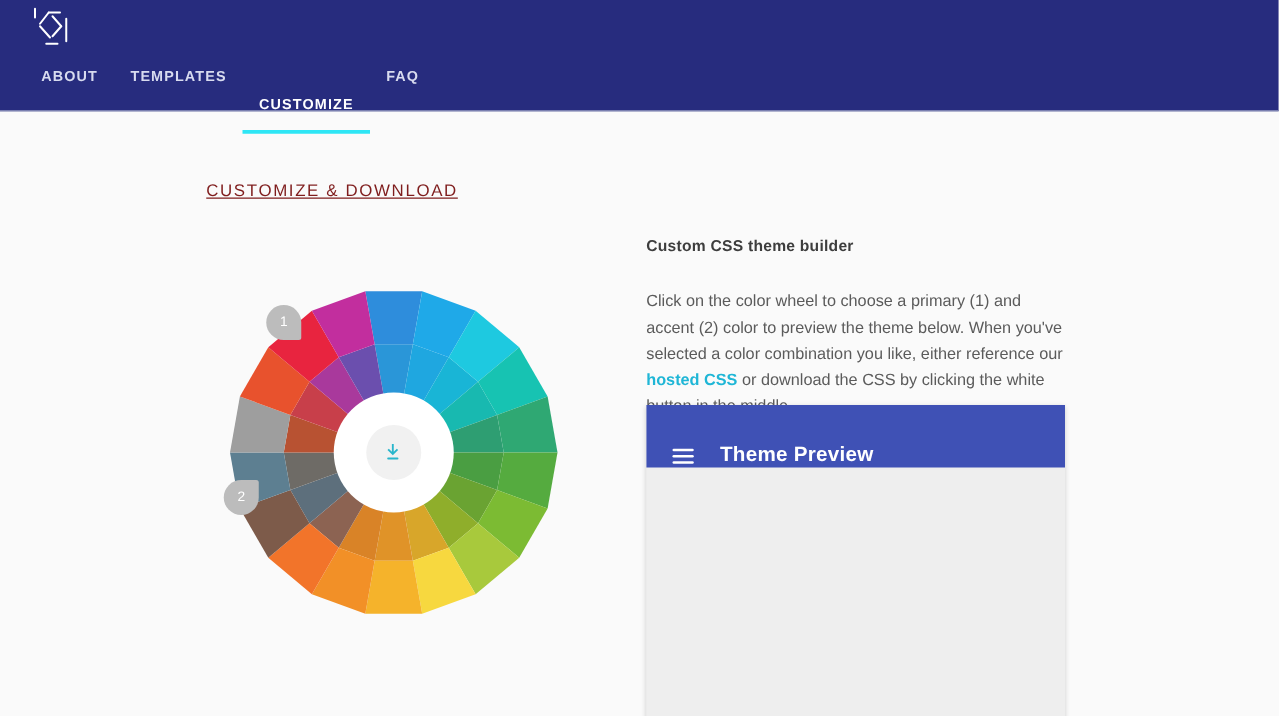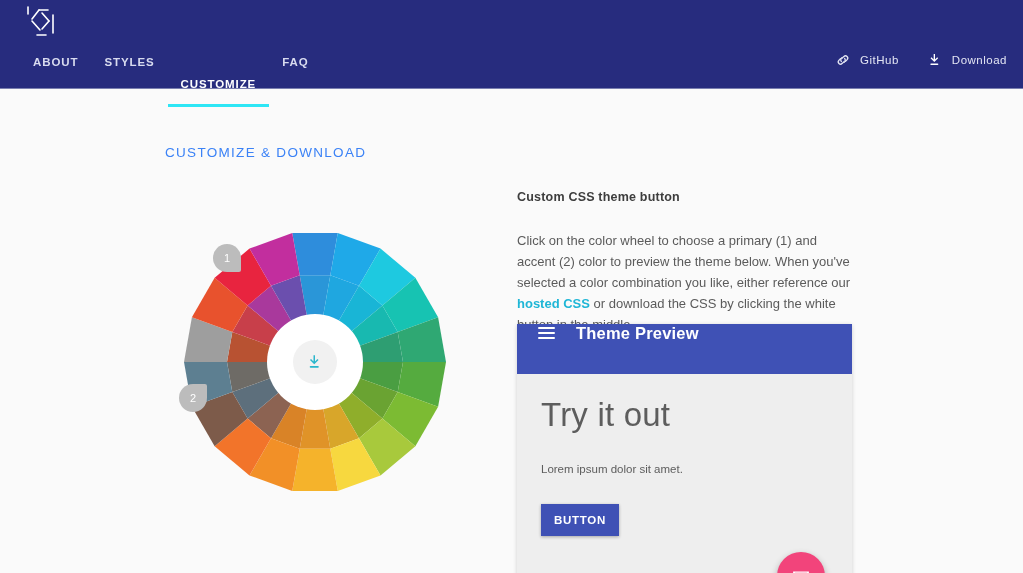--- a/index.html
+++ b/index.html
@@ -65,21 +65,22 @@
     text-decoration: none;
   }
   .nav-action svg { display: block; }
 
   
   .page-title {
     position: absolute;
     left: 165px; top: 145px;
     font-size: 13.5px;
     letter-spacing: 1.3px;
-    color: #3b82f6;
+    color: #7f1d1d;
+    text-decoration: underline;
   }
 
   
   .wheel-area {
     position: absolute;
     left: 180px; top: 218px;
     width: 310px; height: 300px;
   }
   .wheel-svg { display: block; }
   .center-btn {
@@ -139,21 +140,21 @@
     left: 517px; top: 324px;
     width: 335px; height: 260px;
     background: #eeeeee;
     box-shadow: 0 1px 4px rgba(0,0,0,.18);
     overflow: hidden;
   }
   .preview-appbar {
     height: 50px;
     background: #3f51b5;
     display: flex;
-    align-items: flex-start;
+    align-items: flex-end;
     padding-left: 21px;
     gap: 21px;
   }
   .hamburger { width: 17px; }
   .hamburger i {
     display: block;
     height: 2px;
     background: #fff;
     margin: 3px 0;
     border-radius: 1px;
@@ -218,47 +219,25 @@
         <line x1="20" y1="10" x2="27" y2="18"></line>
         <line x1="27" y1="18" x2="20" y2="26"></line>
         <line x1="31" y1="12" x2="31" y2="30"></line>
         <line x1="15" y1="32" x2="24" y2="32"></line>
       </g>
     </svg>
   </div>
 
   <nav class="nav-links">
     <a class="nav-link" href="#">ABOUT</a>
-    <a class="nav-link" href="#">STYLES</a>
+    <a class="nav-link" href="#">TEMPLATES</a>
     <a class="nav-link active" href="#">CUSTOMIZE</a>
     <a class="nav-link" href="#">FAQ</a>
   </nav>
 
-  <div class="nav-right">
-    <a class="nav-action" href="#">
-      <span>
-        <svg width="16" height="16" viewBox="0 0 24 24" fill="none" stroke="#e3e5f3" stroke-width="2" stroke-linecap="round">
-          <path d="M9.5 14.5a4 4 0 0 1 0-5l.8-.8"></path>
-          <path d="M14.5 9.5a4 4 0 0 1 0 5l-.8.8"></path>
-          <path d="M8.2 10.2 5.8 12.6a3.4 3.4 0 0 0 4.8 4.8l2.4-2.4"></path>
-          <path d="M15.8 13.8l2.4-2.4a3.4 3.4 0 0 0-4.8-4.8l-2.4 2.4"></path>
-        </svg>
-      </span>
-      <span>GitHub</span>
-    </a>
-    <a class="nav-action" href="#">
-      <span>
-        <svg width="16" height="16" viewBox="0 0 24 24" fill="#ffffff">
-          <path d="M12 3v8.2l3.3-3.3 1.4 1.4L11 15 5.3 9.3l1.4-1.4L10 11.2V3z"></path>
-          <rect x="5" y="17.4" width="12" height="2.1" rx="1"></rect>
-        </svg>
-      </span>
-      <span>Download</span>
-    </a>
-  </div>
 </div>
 
 <div class="page-title">CUSTOMIZE &amp; DOWNLOAD</div>
 
 <div class="wheel-area">
   <svg class="wheel-svg" width="310" height="300" viewBox="0 0 310 300">
     <g id="wheel-segments">
         <path d="M126.83853564965428 97.71403560842623 L143.16146435034574 97.71403560842623 L150.28103963468988 57.33691773492569 L119.71896036531014 57.33691773492569 Z" fill="#2a96d8"></path>
         <path d="M119.71896036531014 57.33691773492569 L150.28103963468988 57.33691773492569 L157.74791127436788 14.990184355400743 L112.25208872563213 14.990184355400743 Z" fill="#2e8ddc"></path>
         <path d="M143.16146435034574 97.71403560842623 L158.5 103.29680602213139 L179 67.7897644669694 L150.28103963468988 57.33691773492569 Z" fill="#1fa7e0"></path>
@@ -308,38 +287,28 @@
 
   <div class="pin pin-1">
     <span>1</span>
   </div>
   <div class="pin pin-2">
     <span>2</span>
   </div>
 </div>
 
 <div class="panel">
-  <p class="panel-heading">Custom CSS theme button</p>
+  <p class="panel-heading">Custom CSS theme builder</p>
   <p class="panel-body">
     <span>Click on the color wheel to choose a primary (1) and accent (2) color to preview the theme below. When you've selected a color combination you like, either reference our </span><a href="#">hosted CSS</a><span> or download the CSS by clicking the white button in the middle.</span>
   </p>
 </div>
 
 <div class="preview-card">
   <div class="preview-appbar">
     <div class="hamburger">
         <i></i>
         <i></i>
         <i></i>
       </div>
     <div class="preview-appbar-title">Theme Preview</div>
   </div>
-  <div class="preview-content">
-    <h1 class="preview-h1">Try it out</h1>
-    <p class="preview-p">Lorem ipsum dolor sit amet.</p>
-    <button class="preview-button">BUTTON</button>
-    <div class="fab">
-      <svg width="20" height="20" viewBox="0 0 24 24" fill="#ffffff">
-        <path d="M3 6.5h18c.3 0 .5.2.5.5v10c0 .3-.2.5-.5.5H3a.5.5 0 0 1-.5-.5V7c0-.3.2-.5.5-.5zm1.6 1.7L12 13.2l7.4-5z"></path>
-      </svg>
-    </div>
-  </div>
 </div>
 
 </body></html>

